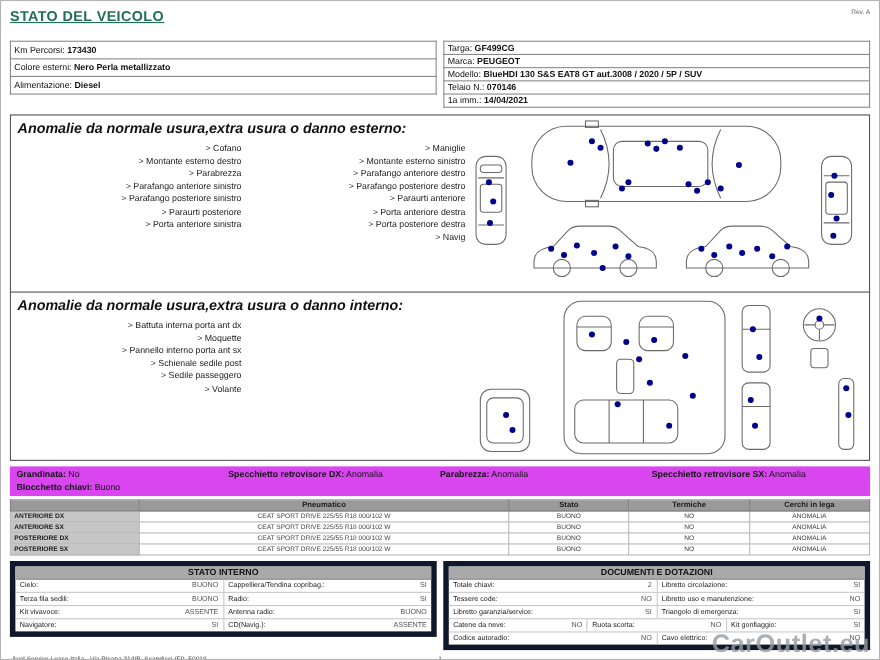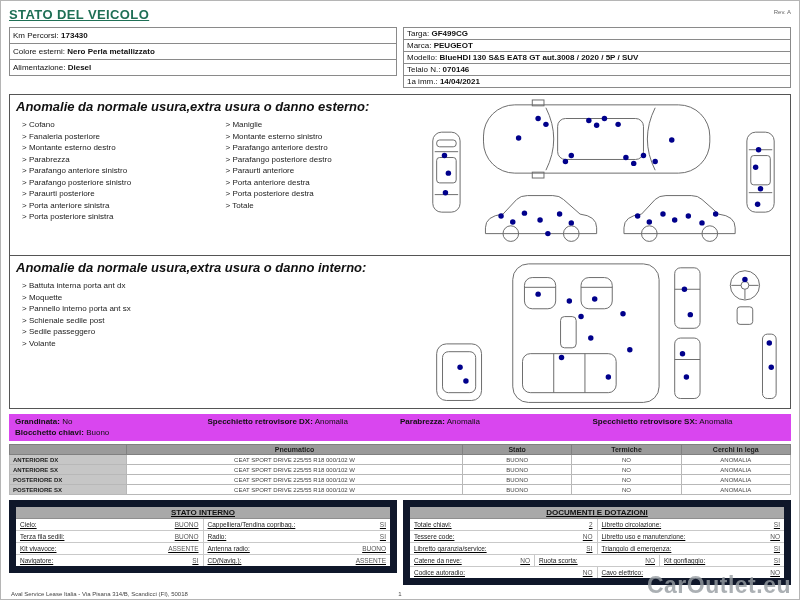--- a/index.html
+++ b/index.html
@@ -5,52 +5,52 @@
   * { margin:0; padding:0; box-sizing:border-box; }
   html,body { background:#e9e9e9; }
   body { font-family:"Liberation Sans", sans-serif; }
   .page { width:800px; height:600px; margin:0 auto; background:#fff; border:1px solid #b5b5b5;
           padding:6px 8px 0 8px; position:relative; overflow:hidden; }
 
   .hdr { display:flex; justify-content:space-between; align-items:flex-start; }
   .title { color:#1f6f55; font-size:13px; font-weight:bold; letter-spacing:.4px; text-decoration:underline; }
   .rev { font-size:6px; color:#666; margin-top:2px; }
 
-  .info-wrap { display:flex; gap:6px; margin-top:5px; align-items:flex-start; }
+  .info-wrap { display:flex; gap:6px; margin-top:15px; align-items:flex-start; }
   .info-table { border-collapse:collapse; flex:1; width:50%; }
   .info-table td { border:1px solid #8a8a8a; font-size:8px; padding:1px 3px; color:#111; }
   .info-left td { height:16px; }
   .info-right td { height:11px; }
   .val { font-weight:bold; }
 
   .main-box { border:1px solid #555; margin-top:6px; }
   .section { display:flex; padding:4px 6px 2px 6px; }
   .section.interior { border-top:1px solid #555; }
   .lists { width:53%; }
   .sec-title { font-weight:bold; font-size:13px; margin-bottom:5px; color:#111;font-style:italic; }
-  .cols { display:flex; }
+  .cols { display:flex;text-align:right; }
   .col { width:50%; font-size:8px; line-height:11.5px; color:#222; padding-left:6px; }
   .item { padding-left:9px; text-indent:-9px; }
   .item::before { content:"> "; }
   .diagram { width:47%; }
   .diagram svg { width:100%; display:block; }
 
   .status-bar { background:#d946ef; margin-top:5px; padding:2px 6px 3px 6px; font-size:8px; color:#111; }
   .sb-row { display:flex; line-height:11px; }
   .sb-item { flex:1; }
   .sb-row.second .sb-item { flex:none; }
 
   .tire-table { width:100%; border-collapse:collapse; margin-top:3px; table-layout:fixed; }
   .tire-table th { background:#9a9a9a; border:1px solid #808080; font-size:7px; padding:1px 2px; color:#1d1d1d; }
   .tire-table td { border:1px solid #b8b8b8; font-size:6px; padding:1px 3px; text-align:center; color:#444; height:10px; }
   .tire-table td.pos { background:#c6c6c6; text-align:left; font-weight:bold; color:#222; }
   .c0{width:15%}.c1{width:43%}.c2{width:14%}.c3{width:14%}.c4{width:14%}
 
   .bottom-wrap { display:flex; gap:6px; margin-top:5px; align-items:flex-start; }
-  .btable { flex:1; border:7px solid #0f172a;text-decoration:underline; }
+  .btable { flex:1; border:5px solid #0f172a; }
   .bt-header { background:#a9a9a9; text-align:center; font-weight:bold; font-size:8px; padding:1px 0; border-bottom:1px solid #8f8f8f; color:#111; }
   .bt-row { display:flex; border-bottom:1px solid #c9c9c9; }
   .bt-row:last-child { border-bottom:none; }
   .pair { flex:1; display:flex; justify-content:space-between; font-size:6.5px; padding:2px 4px; border-right:1px solid #c9c9c9; min-height:10px; }
   .pair:last-child { border-right:none; }
   .pl { color:#222; }
   .pv { color:#555; padding-left:4px; white-space:nowrap; }
 
   .footer { position:relative; margin-top:6px; font-size:6px; color:#444; padding:0 2px; height:10px; }
   .pagenum { position:absolute; left:0; right:0; text-align:center; }
@@ -103,38 +103,36 @@
   </div>
 
   <div class="main-box">
 
     <div class="section exterior">
       <div class="lists">
         <div class="sec-title">Anomalie da normale usura,extra usura o danno esterno:</div>
         <div class="cols">
           <div class="col">
             <div class="item">Cofano</div>
-            <div class="item">Fanaleria posteriore</div>
             <div class="item">Montante esterno destro</div>
             <div class="item">Parabrezza</div>
             <div class="item">Parafango anteriore sinistro</div>
             <div class="item">Parafango posteriore sinistro</div>
             <div class="item">Paraurti posteriore</div>
             <div class="item">Porta anteriore sinistra</div>
-            <div class="item">Porta posteriore sinistra</div>
           </div>
           <div class="col">
             <div class="item">Maniglie</div>
             <div class="item">Montante esterno sinistro</div>
             <div class="item">Parafango anteriore destro</div>
             <div class="item">Parafango posteriore destro</div>
             <div class="item">Paraurti anteriore</div>
             <div class="item">Porta anteriore destra</div>
             <div class="item">Porta posteriore destra</div>
-            <div class="item">Totale</div>
+            <div class="item">Navig</div>
           </div>
         </div>
       </div>
       <div class="diagram">
         <svg viewBox="0 0 370 158">
           <g stroke="#6a6a6a" stroke-width="1" fill="none">
             <rect x="10" y="34" width="28" height="82" rx="9"></rect>
             <rect x="14" y="42" width="20" height="7" rx="3"></rect>
             <line x1="12" y1="54" x2="36" y2="54"></line>
             <rect x="14" y="60" width="20" height="26" rx="3"></rect>

